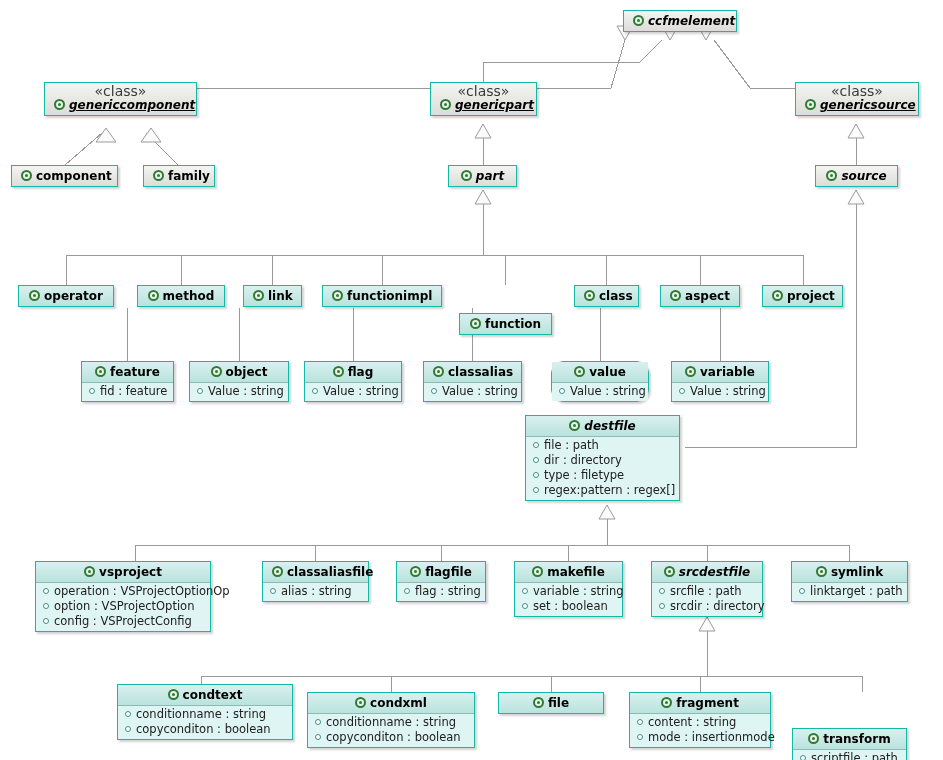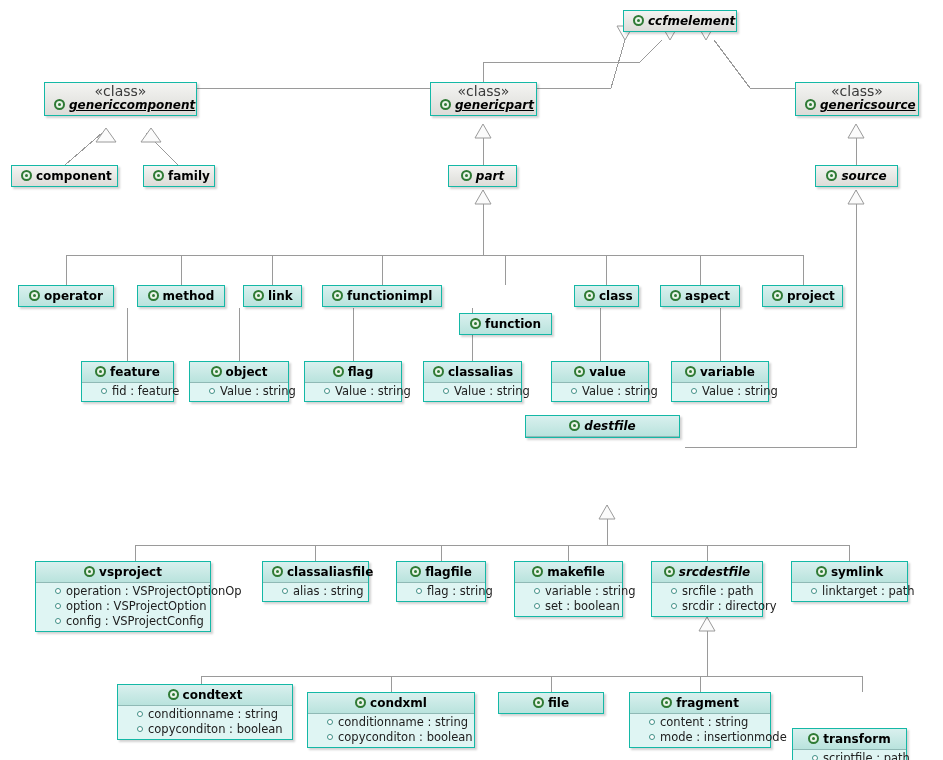--- a/index.html
+++ b/index.html
@@ -76,21 +76,21 @@
     background: #dff5f3;
   }
   
   .gray > .hdr {
     background: linear-gradient(to bottom, #f4f4f2 0%, #dcdcd8 100%);
   }
   .abstract .nm { font-style: italic; }
   .underline .nm { text-decoration: underline; }
   .attrs {
     border-top: none;
-    padding: 1px 0 2px 12px;
+    padding: 1px 0 2px 0;
   }
   .attr {
     font-size: 11.5px;
     color: #202020;
     white-space: nowrap;
     padding: 0px 7px 0px 7px;
     line-height: 15px;
     text-align: left;
   }
   .attr .bullet {
@@ -249,34 +249,40 @@
         <div class="attrs">
           <div class="attr"><span class="bullet"></span><span>Value : string</span></div>
         </div>
       </div>
       <div class="node cyan" style="left: 423px; top: 361px; width: 99px;">
         <div class="hdr"><span class="ic"></span><span class="nm">classalias</span></div>
         <div class="attrs">
           <div class="attr"><span class="bullet"></span><span>Value : string</span></div>
         </div>
       </div>
-      <div class="node cyan" style="left: 551px; top: 361px; width: 98px;">
+      <div class="node cyan" style="left: 551px; top: 361px; width: 98px; border-radius: 13px;">
         <div class="hdr"><span class="ic"></span><span class="nm">value</span></div>
         <div class="attrs">
           <div class="attr"><span class="bullet"></span><span>Value : string</span></div>
         </div>
       </div>
       <div class="node cyan" style="left: 671px; top: 361px; width: 98px;">
         <div class="hdr"><span class="ic"></span><span class="nm">variable</span></div>
         <div class="attrs">
           <div class="attr"><span class="bullet"></span><span>Value : string</span></div>
         </div>
       </div>
       <div class="node cyan abstract" style="left: 525px; top: 415px; width: 155px;">
         <div class="hdr"><span class="ic"></span><span class="nm">destfile</span></div>
+        <div class="attrs">
+          <div class="attr"><span class="bullet"></span><span>file : path</span></div>
+          <div class="attr"><span class="bullet"></span><span>dir : directory</span></div>
+          <div class="attr"><span class="bullet"></span><span>type : filetype</span></div>
+          <div class="attr"><span class="bullet"></span><span>regex:pattern : regex[]</span></div>
+        </div>
       </div>
       <div class="node cyan" style="left: 35px; top: 561px; width: 176px;">
         <div class="hdr"><span class="ic"></span><span class="nm">vsproject</span></div>
         <div class="attrs">
           <div class="attr"><span class="bullet"></span><span>operation : VSProjectOptionOp</span></div>
           <div class="attr"><span class="bullet"></span><span>option : VSProjectOption</span></div>
           <div class="attr"><span class="bullet"></span><span>config : VSProjectConfig</span></div>
         </div>
       </div>
       <div class="node cyan" style="left: 262px; top: 561px; width: 107px;">

